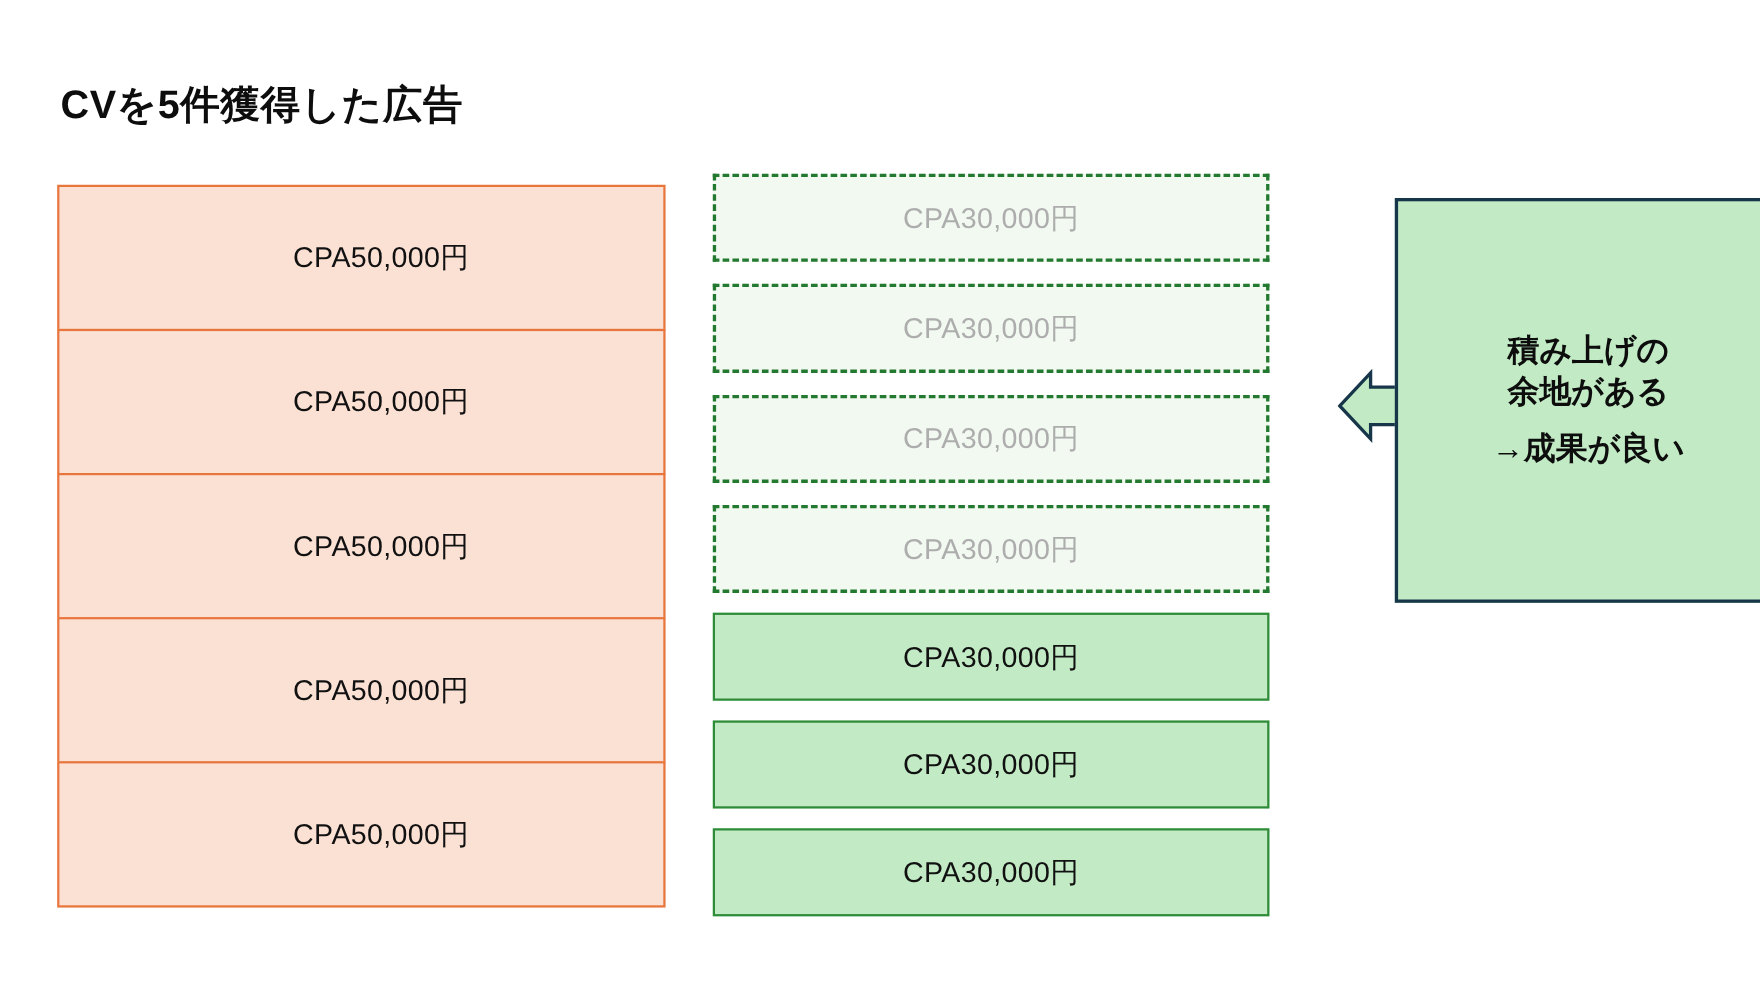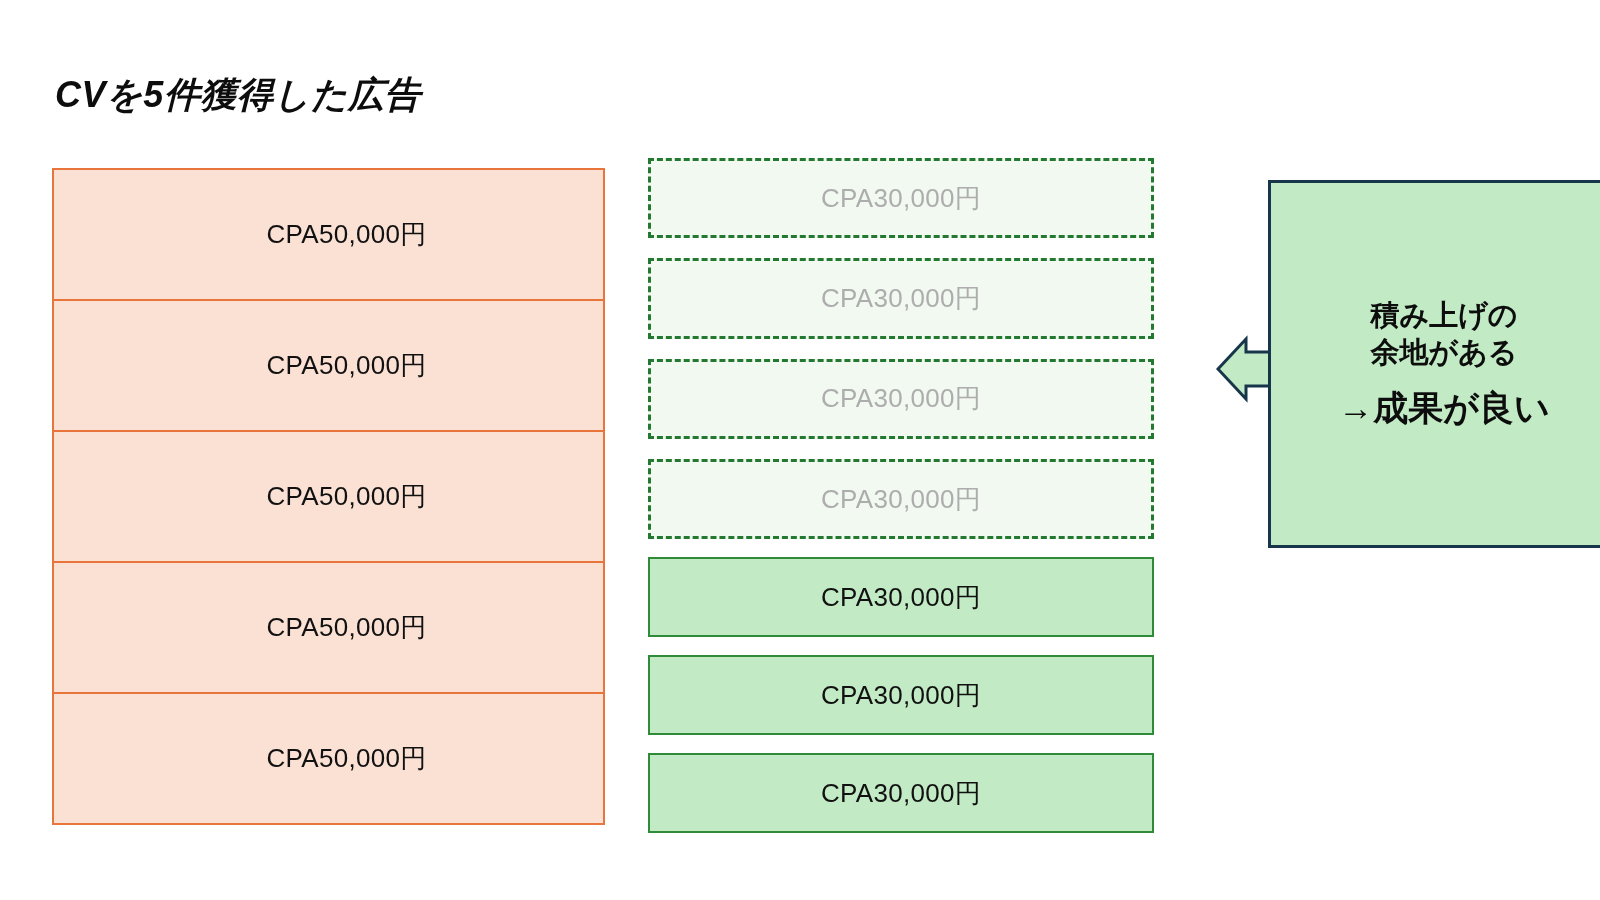--- a/index.html
+++ b/index.html
@@ -21,21 +21,20 @@
 
   
   .panel-title {
     position: absolute;
     font-size: 36px;
     font-weight: 700;
     color: #0d0d0d;
     letter-spacing: 0.5px;
     white-space: nowrap;
     line-height: 1;
-    font-style: italic;
   }
   #title-left  { left: 55px;  top: 77px; }
   #title-right { left: 658px; top: 77px; }
 
   
   .stack {
     position: absolute;
     display: flex;
     flex-direction: column;
   }
@@ -106,21 +105,21 @@
     justify-content: center;
   }
   .callout-line {
     font-size: 29px;
     font-weight: 700;
     color: #0d0d0d;
     line-height: 1.28;
     white-space: nowrap;
   }
   #callout-line2 { margin-bottom: 15px; }
-  #callout-line3 { font-size: 35px; }
+  #callout-line3 { font-size: 29px; }
 
   
   #arrow-to-stack {
     position: absolute;
     left: 1216px;
     top: 318px;
     width: 62px;
     height: 102px;
   }
 </style>

